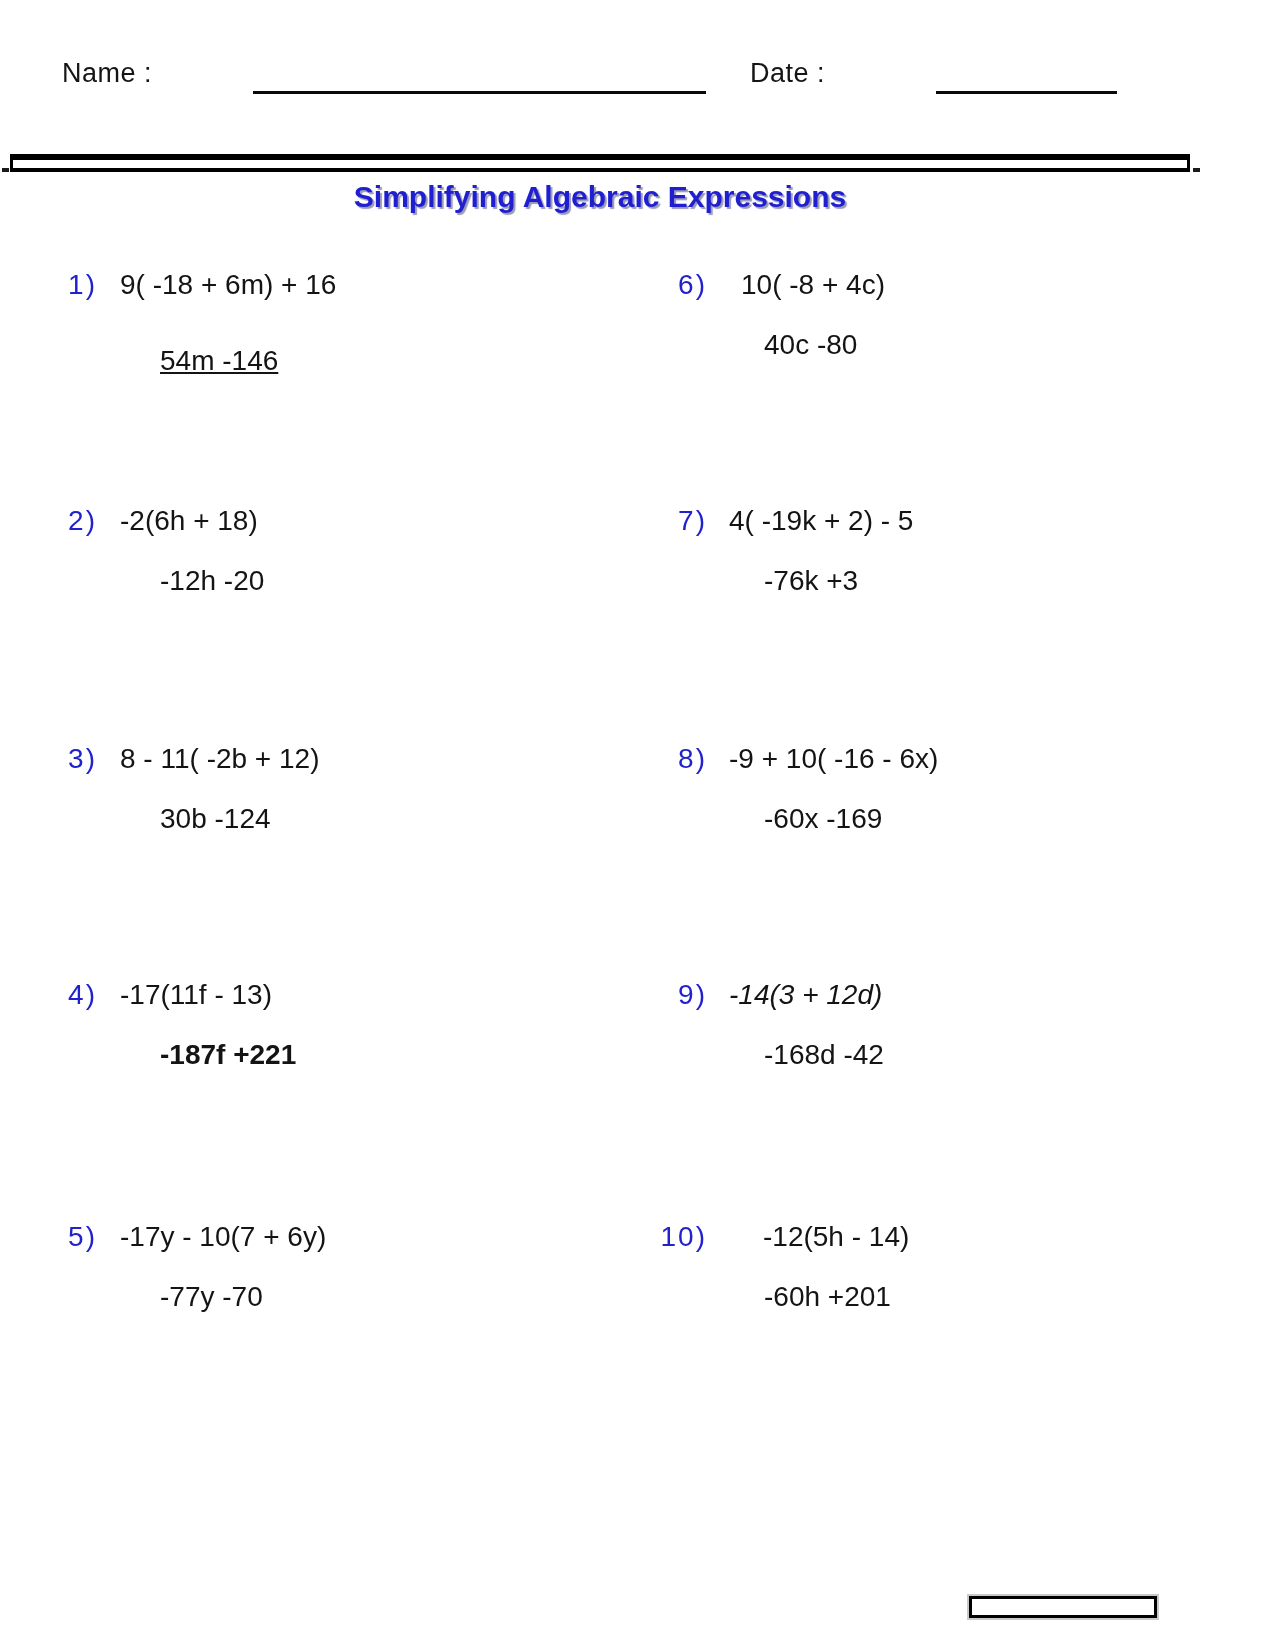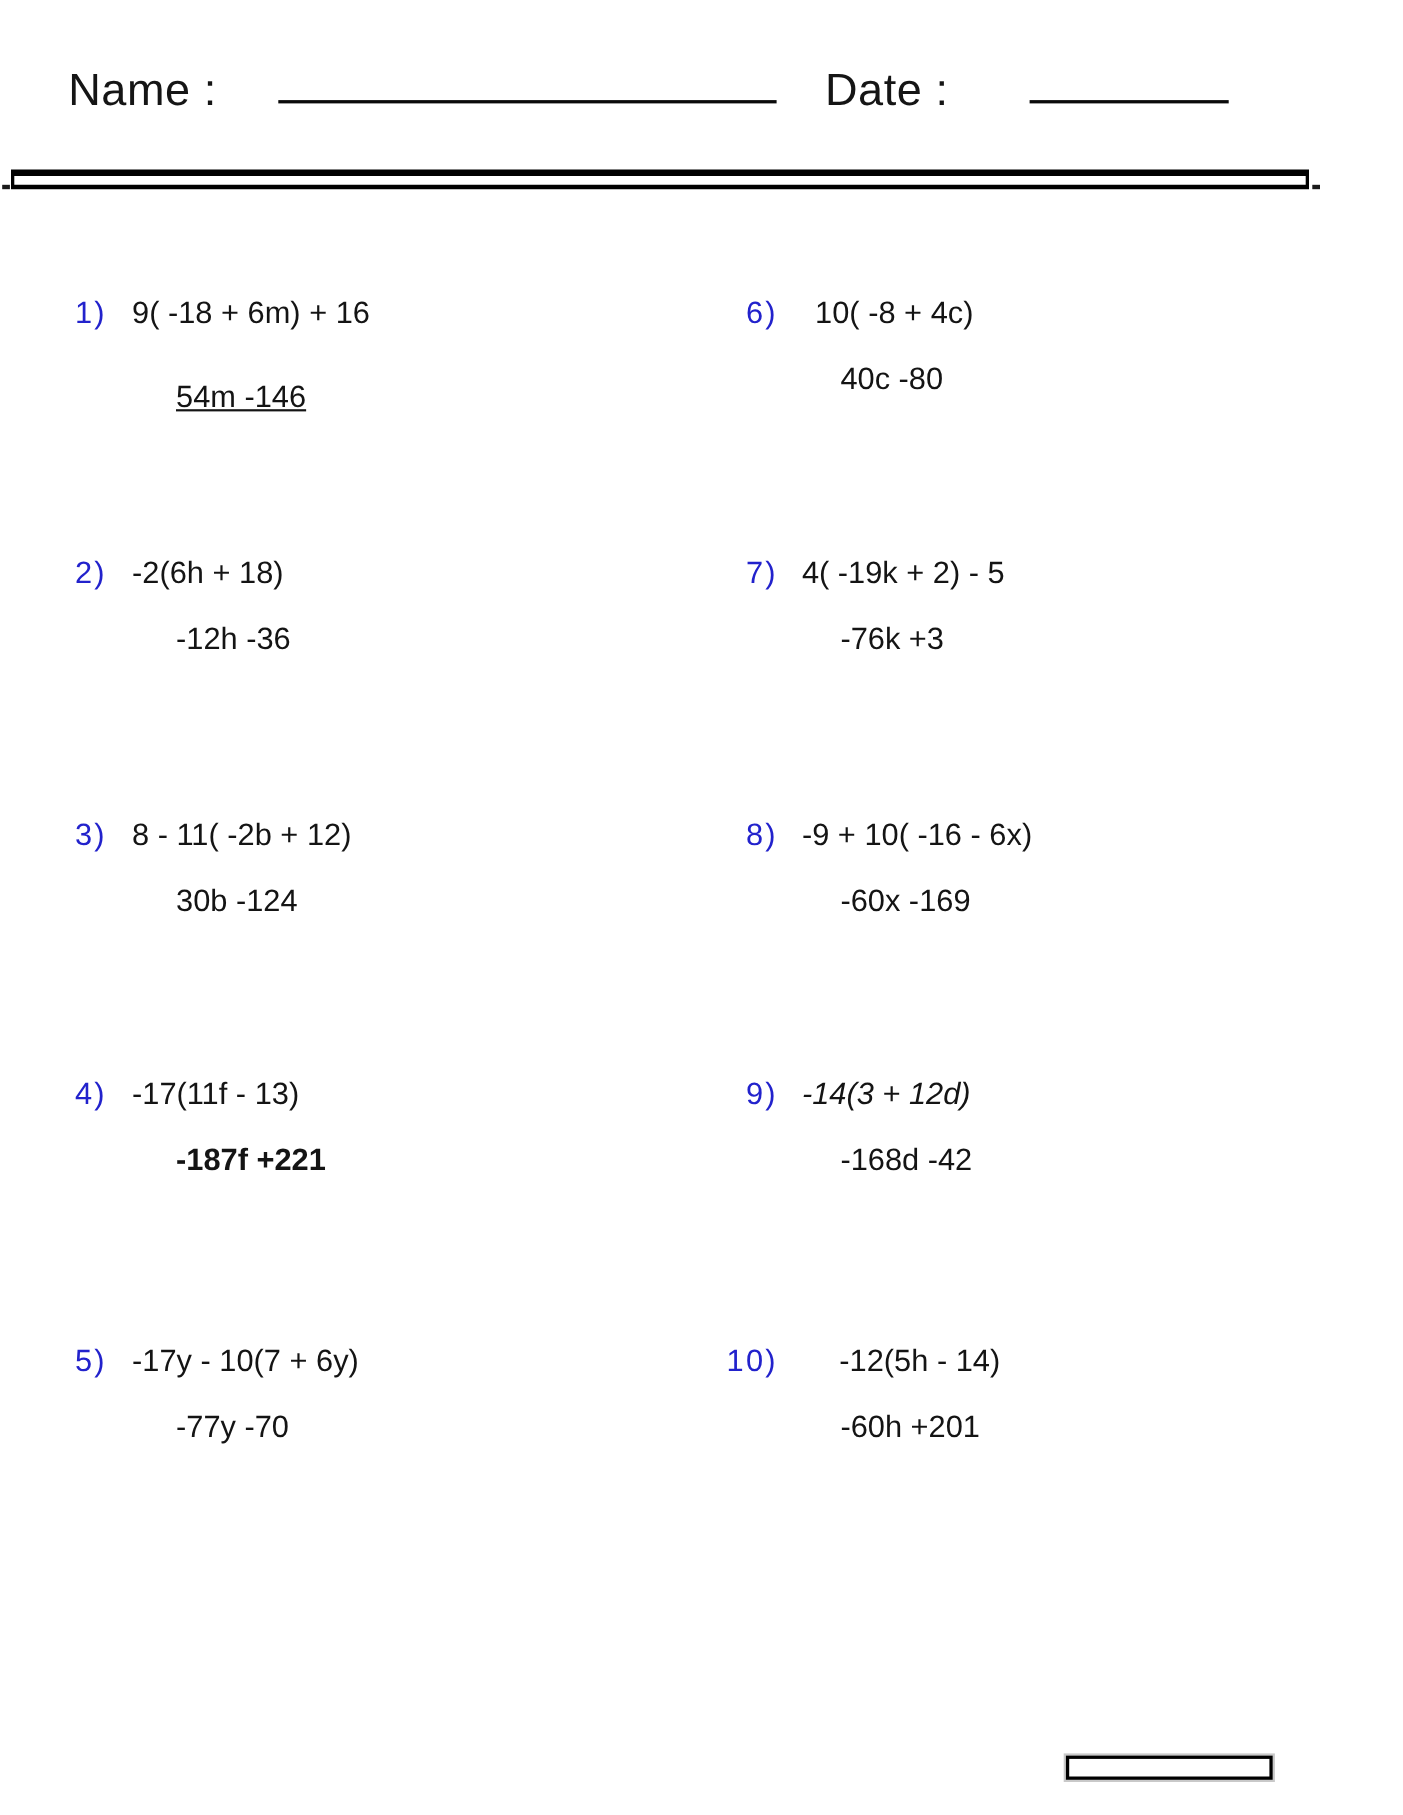--- a/index.html
+++ b/index.html
@@ -7,21 +7,21 @@
     position: relative;
     width: 1275px;
     height: 1650px;
     background: #ffffff;
     font-family: "Liberation Sans", sans-serif;
     color: #111111;
     overflow: hidden;
   }
   .hdr-label {
     position: absolute;
-    font-size: 41px;
+    font-size: 27px;
     color: #151515;
     letter-spacing: 0.5px;
     white-space: nowrap;
   }
   .fill-line {
     position: absolute;
     height: 3px;
     background: #0a0a0a;
   }
   .double-rule {
@@ -89,28 +89,29 @@
   <span class="hdr-label" style="left:62px; top:58px;">Name :</span>
   <div class="fill-line" style="left:253px; top:91px; width:453px;"></div>
 
   <span class="hdr-label" style="left:750px; top:58px;">Date :</span>
   <div class="fill-line" style="left:936px; top:91px; width:181px;"></div>
 
   <div class="double-rule"></div>
   <div class="rule-end" style="left:2px; top:168px;"></div>
   <div class="rule-end" style="left:1193px; top:168px;"></div>
 
+  <div class="sheet-title">Simplifying Algebraic Expressions</div>
 
   <div>
       <span class="pnum" style="left: 40px; top: 268px; width: 57px;">1)</span>
       <span class="pq" style="left: 120px; top: 268px;">9( -18 + 6m) + 16</span>
       <span class="pa" style="left: 160px; top: 344px; text-decoration: underline;">54m -146</span>
       <span class="pnum" style="left: 40px; top: 504px; width: 57px;">2)</span>
       <span class="pq" style="left: 120px; top: 504px;">-2(6h + 18)</span>
-      <span class="pa" style="left: 160px; top: 564px;">-12h -36</span>
+      <span class="pa" style="left: 160px; top: 564px;">-12h -20</span>
       <span class="pnum" style="left: 40px; top: 742px; width: 57px;">3)</span>
       <span class="pq" style="left: 120px; top: 742px;">8 - 11( -2b + 12)</span>
       <span class="pa" style="left: 160px; top: 802px;">30b -124</span>
       <span class="pnum" style="left: 40px; top: 978px; width: 57px;">4)</span>
       <span class="pq" style="left: 120px; top: 978px;">-17(11f - 13)</span>
       <span class="pa" style="left: 160px; top: 1038px; font-weight: bold;">-187f +221</span>
       <span class="pnum" style="left: 40px; top: 1220px; width: 57px;">5)</span>
       <span class="pq" style="left: 120px; top: 1220px;">-17y - 10(7 + 6y)</span>
       <span class="pa" style="left: 160px; top: 1280px;">-77y -70</span>
       <span class="pnum" style="left: 630px; top: 268px; width: 77px;">6)</span>

